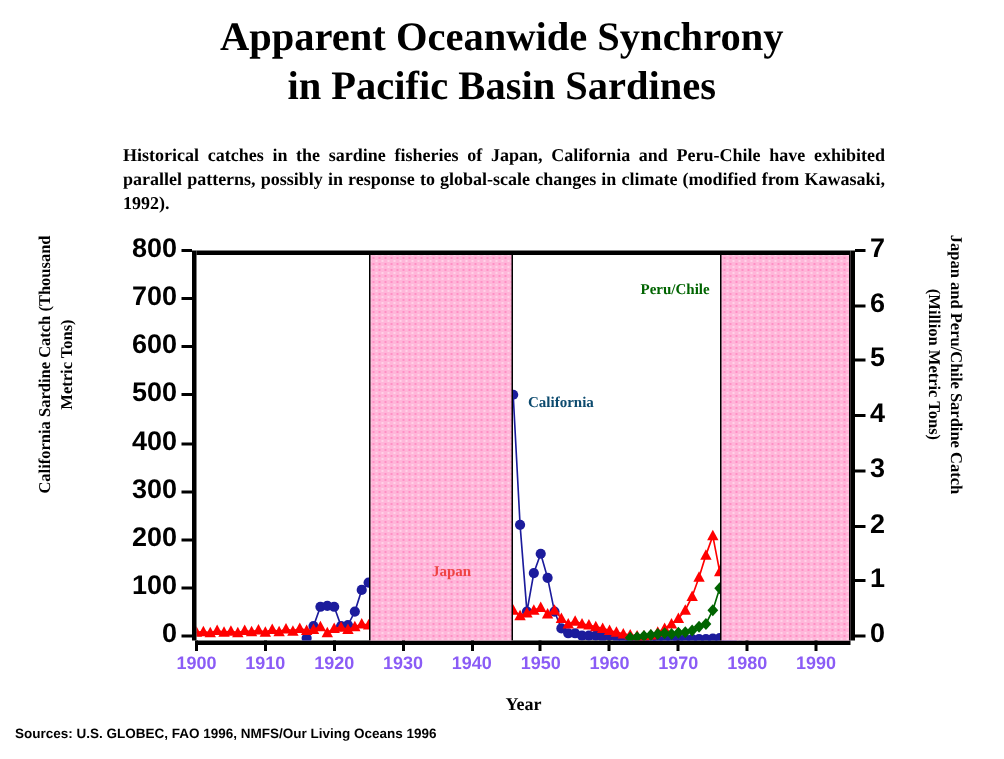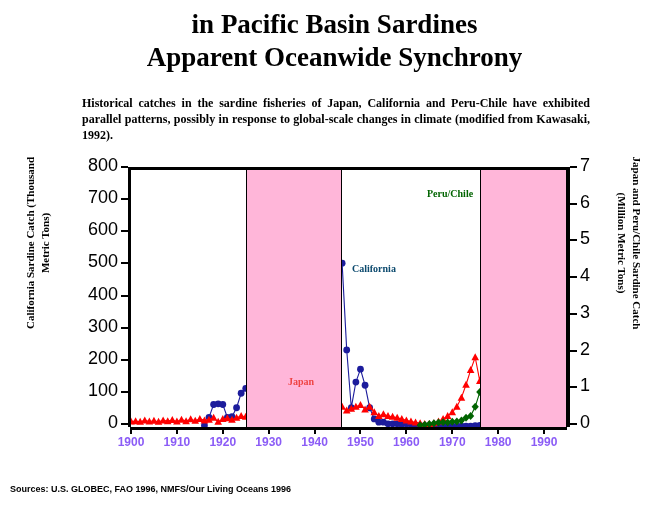--- a/index.html
+++ b/index.html
@@ -101,21 +101,21 @@
     width: 2px;
     height: 7px;
     background: #000;
     top: 277px;
   }
 
   
   .lab-y-left, .lab-y-right {
     position: absolute;
     font-family: "Liberation Sans", sans-serif;
-    font-weight: normal;
+    font-weight: bold;
     font-size: 18px;
     color: #000;
     white-space: nowrap;
   }
   .lab-y-left  { width: 48px; text-align: right; left: 70px; }
   .lab-y-right { width: 40px; text-align: left;  left: 580px; }
   .lab-x {
     position: absolute;
     top: 285px;
     font-family: "Liberation Sans", sans-serif;
@@ -189,22 +189,22 @@
     font-size: 9px;
     color: #000;
   }
 
   svg { display: block; }
 </style>
 </head>
 <body>
 
 <div id="title-block">
+  <div class="title-line">Apparent Oceanwide Synchrony</div>
   <div class="title-line">in Pacific Basin Sardines</div>
-  <div class="title-line">Apparent Oceanwide Synchrony</div>
 </div>
 
 <div id="caption">Historical catches in the sardine fisheries of Japan, California and Peru-Chile have exhibited parallel patterns, possibly in response to global-scale changes in climate (modified from Kawasaki, 1992).</div>
 
 <div id="chart-wrap">
 
   <div id="plot-area">
 
     <div class="band" id="band-1" style="left: 114.737px; width: 96.3789px;"></div>
     <div class="band" id="band-2" style="left: 348.8px; width: 87.2px;"></div>
@@ -491,15 +491,16 @@
       <div class="tick-x" style="left: 543.053px;"></div>
       <div class="lab-x" style="left: 544.053px;">1990</div>
     </div>
 
   <div id="ylabel-left">
     <span>California Sardine Catch (Thousand Metric Tons)</span>
   </div>
   <div id="ylabel-right">
     <span>Japan and Peru/Chile Sardine Catch (Million Metric Tons)</span>
   </div>
+  <div id="xlabel">Year</div>
 </div>
 
 <div id="sources">Sources: U.S. GLOBEC, FAO 1996, NMFS/Our Living Oceans 1996</div>
 
 </body></html>

